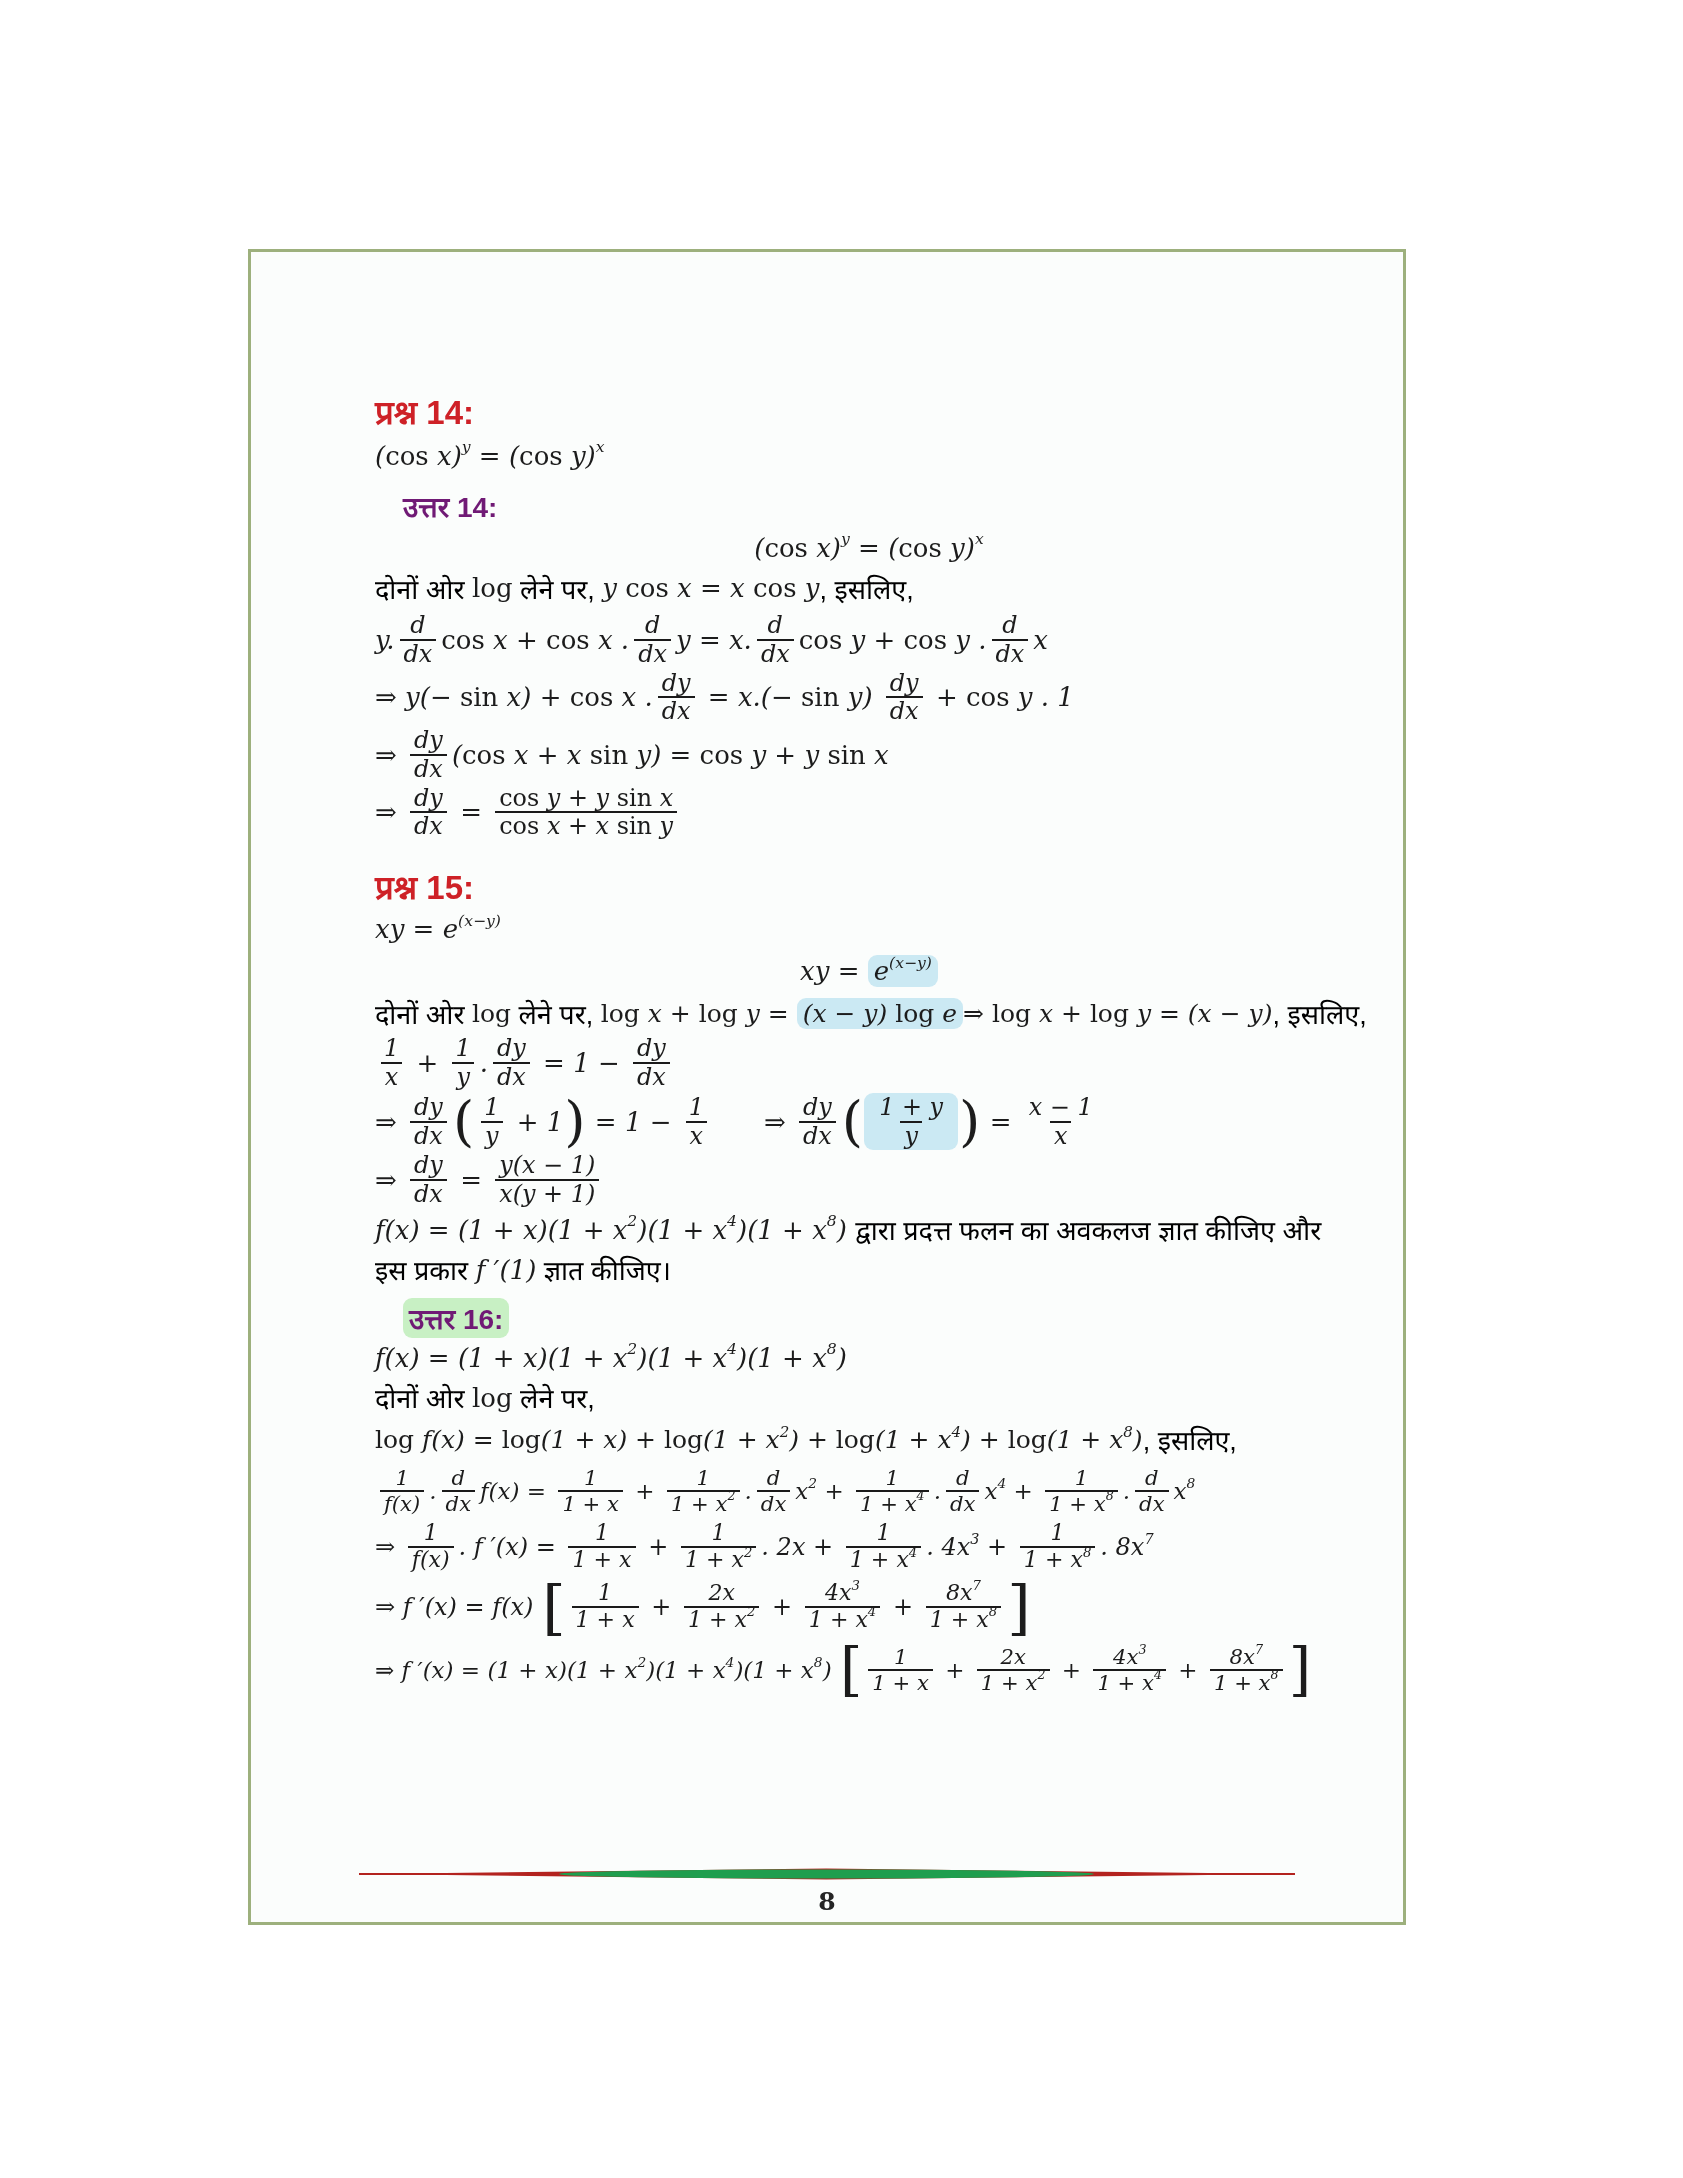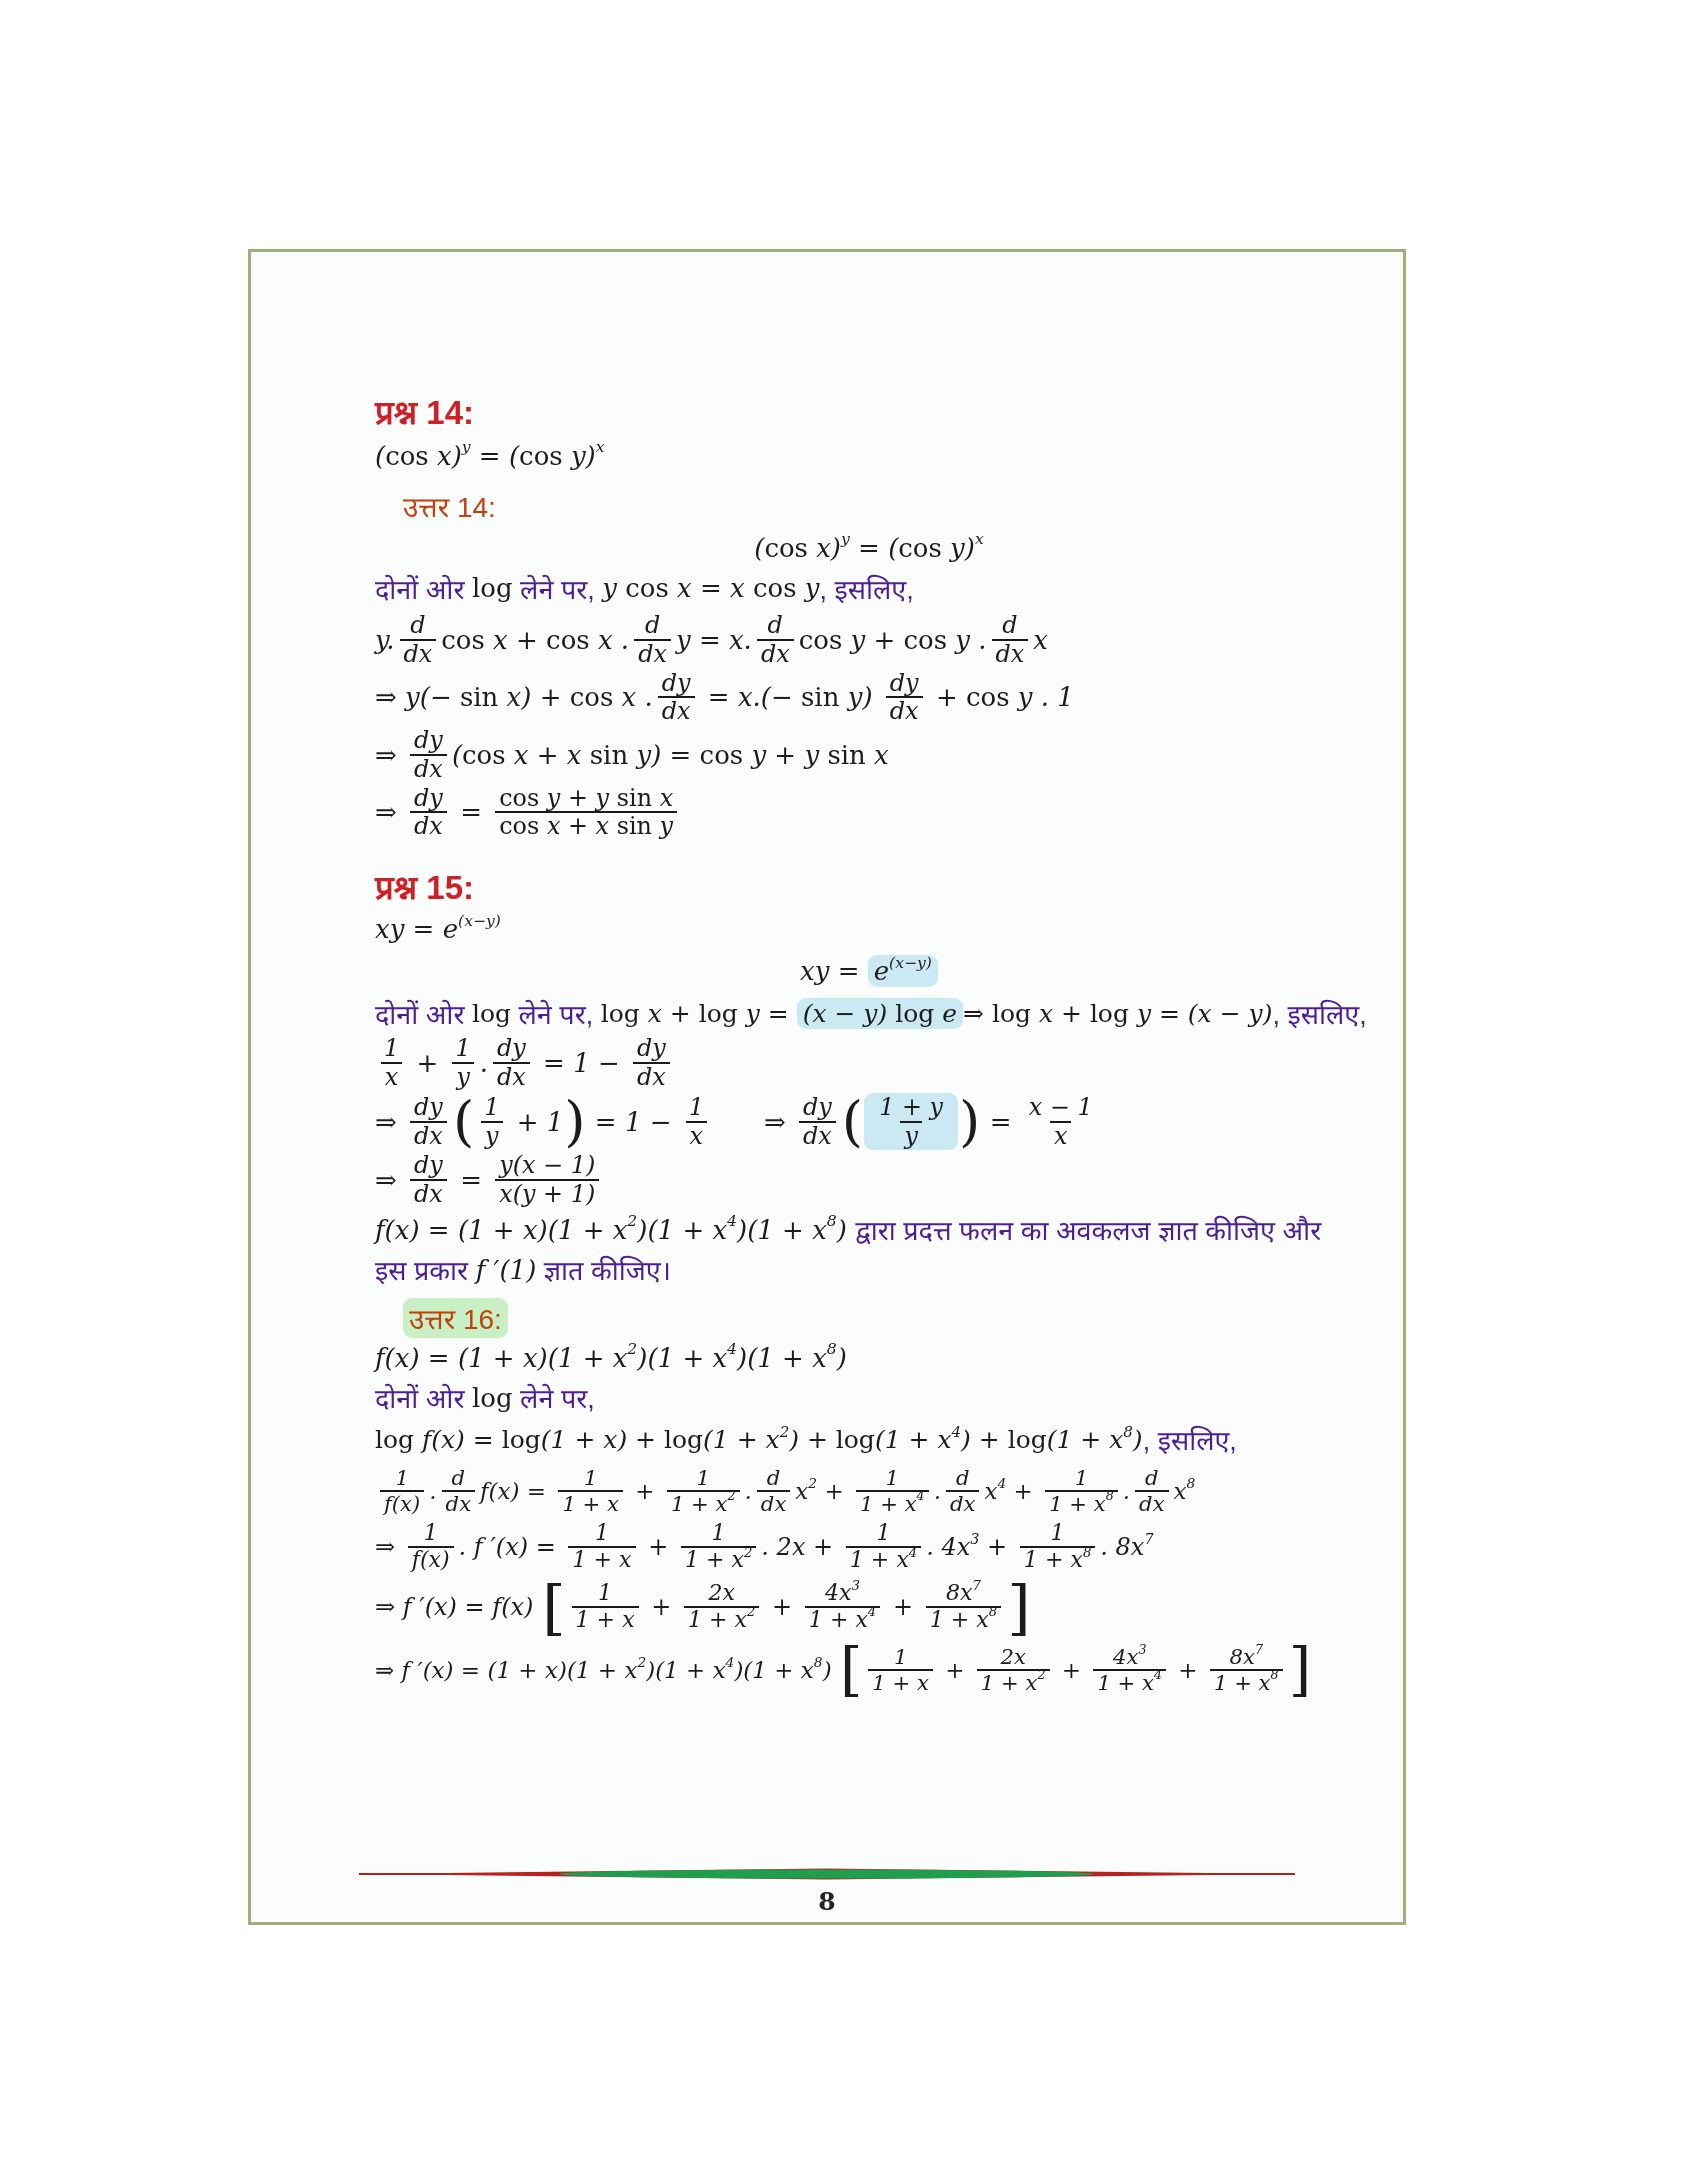--- a/index.html
+++ b/index.html
@@ -12,26 +12,26 @@
     border:3px solid #9db07d;background:#fbfdfc;box-sizing:border-box;overflow:hidden;
   }
   .content{
     position:absolute;left:124px;top:137px;right:40px;
   }
   .line{
     display:flex;align-items:center;white-space:pre;
     font-size:26px;min-height:40px;margin-top:2px;
   }
   .line.center{justify-content:center;}
-  .dev{font-family:"Liberation Sans",sans-serif;font-size:27px;color:#4c1d95;white-space:pre;}
+  .dev{font-family:"Liberation Sans",sans-serif;font-size:27px;color:#000000;white-space:pre;}
   .mi{font-family:"DejaVu Serif",serif;font-style:italic;white-space:pre;}
   .mu{font-family:"DejaVu Serif",serif;white-space:pre;}
   .qhead{margin-top:0;}
   .qhead .dev{font-size:33px;font-weight:700;color:#ce2127;}
-  .ahead .dev{font-size:28px;font-weight:400;color:#c2410c;}
+  .ahead .dev{font-size:28px;font-weight:700;color:#701a75;}
   .msup{
     font-family:"DejaVu Serif",serif;font-style:italic;
     font-size:0.60em;position:relative;top:-0.55em;white-space:pre;
   }
   .frac{
     display:inline-flex;flex-direction:column;align-items:center;
     margin:0 5px;line-height:1.12;
   }
   .num,.den{display:flex;align-items:center;padding:0 4px;font-size:0.92em;}
   .den{border-top:2px solid #1a1a1a;}

